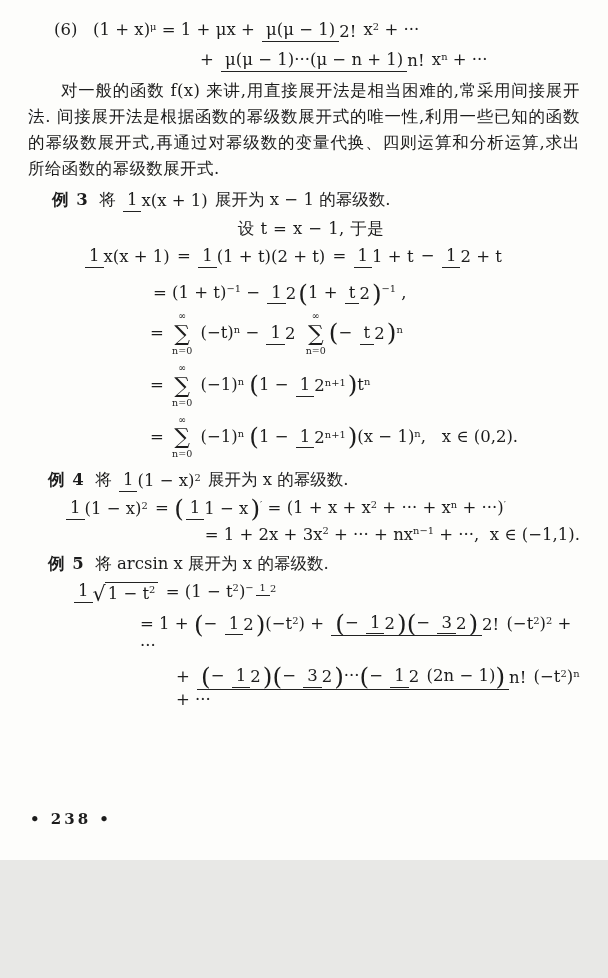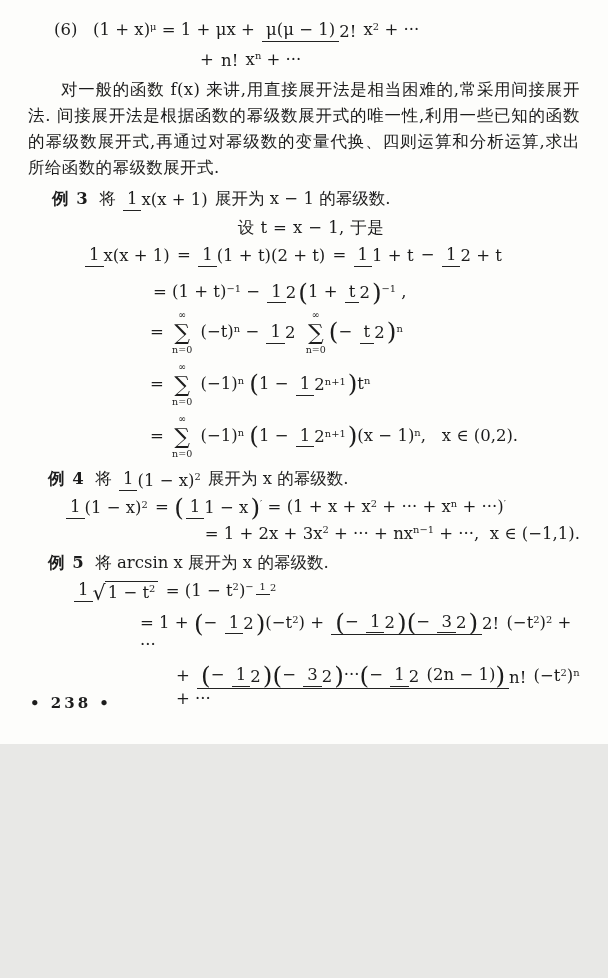--- a/index.html
+++ b/index.html
@@ -1,18 +1,18 @@
 <!DOCTYPE html>
 <html><head>
 <meta charset="utf-8">
 <style>
   html, body { margin:0; padding:0; background:#e8e8e6; }
   .page {
     position: relative;
-    width: 608px; height: 744px;
+    width: 608px; height: 860px;
     margin: 0 auto;
     background: #fdfdfb;
     color: #1c1c1c;
     box-sizing: border-box;
     padding: 16px 28px;
     font-family: "DejaVu Serif", "Liberation Serif", serif;
     overflow: hidden;
   }
   .body-text {
     font-size: 16.5px;
@@ -49,21 +49,21 @@
     position: absolute; left: 30px; bottom: 32px;
     font-weight: 700; font-size: 15px; letter-spacing: 3px;
   }
 </style>
 </head>
 <body>
 
 <div class="page">
 
   <div class="mline" style="margin-left:26px; margin-top:4px;">(6)   (1 + x)<span class="sup">μ</span> = 1 + μx + <span class="frac"><span class="num">μ(μ − 1)</span><span class="den">2!</span></span> x<span class="sup">2</span> + ···</div>
-  <div class="mline" style="margin-left:172px; margin-top:8px;">+ <span class="frac"><span class="den">n!</span></span> x<span class="sup">n</span> + ···</div>
+  <div class="mline" style="margin-left:172px; margin-top:8px;">+ <span class="frac"><span class="num">μ(μ − 1)···(μ − n + 1)</span><span class="den">n!</span></span> x<span class="sup">n</span> + ···</div>
 
 
   <p class="body-text indent" style="margin-top:6px;">对一般的函数 f(x) 来讲,用直接展开法是相当困难的,常采用间接展开法. 间接展开法是根据函数的幂级数展开式的唯一性,利用一些已知的函数的幂级数展开式,再通过对幂级数的变量代换、四则运算和分析运算,求出所给函数的幂级数展开式.</p>
 
   <div class="mline" style="margin-left:24px; margin-top:8px;"><span class="bold">例 3</span>  将 <span class="frac"><span class="num">1</span><span class="den">x(x + 1)</span></span> 展开为 x − 1 的幂级数.</div>
   <div class="body-text" style="margin-left:14px; margin-top:4px; text-align:center;">设 t = x − 1, 于是</div>
 
   <div class="mline" style="margin-left:55px; margin-top:4px;"><span class="frac"><span class="num">1</span><span class="den">x(x + 1)</span></span> = <span class="frac"><span class="num">1</span><span class="den">(1 + t)(2 + t)</span></span> = <span class="frac"><span class="num">1</span><span class="den">1 + t</span></span> − <span class="frac"><span class="num">1</span><span class="den">2 + t</span></span></div>
   <div class="mline" style="margin-left:125px; margin-top:15px;">= (1 + t)<span class="sup">−1</span> − <span class="frac"><span class="num">1</span><span class="den">2</span></span><span class="big">(</span>1 + <span class="frac"><span class="num">t</span><span class="den">2</span></span><span class="big">)</span><span class="sup">−1</span> ,</div>
   <div class="mline" style="margin-left:122px; margin-top:7px;">= <span class="sum"><span class="slim">∞</span><span class="ssym">∑</span><span class="slim">n=0</span></span> (−t)<span class="sup">n</span> − <span class="frac"><span class="num">1</span><span class="den">2</span></span> <span class="sum"><span class="slim">∞</span><span class="ssym">∑</span><span class="slim">n=0</span></span><span class="big">(</span>− <span class="frac"><span class="num">t</span><span class="den">2</span></span><span class="big">)</span><span class="sup">n</span></div>

